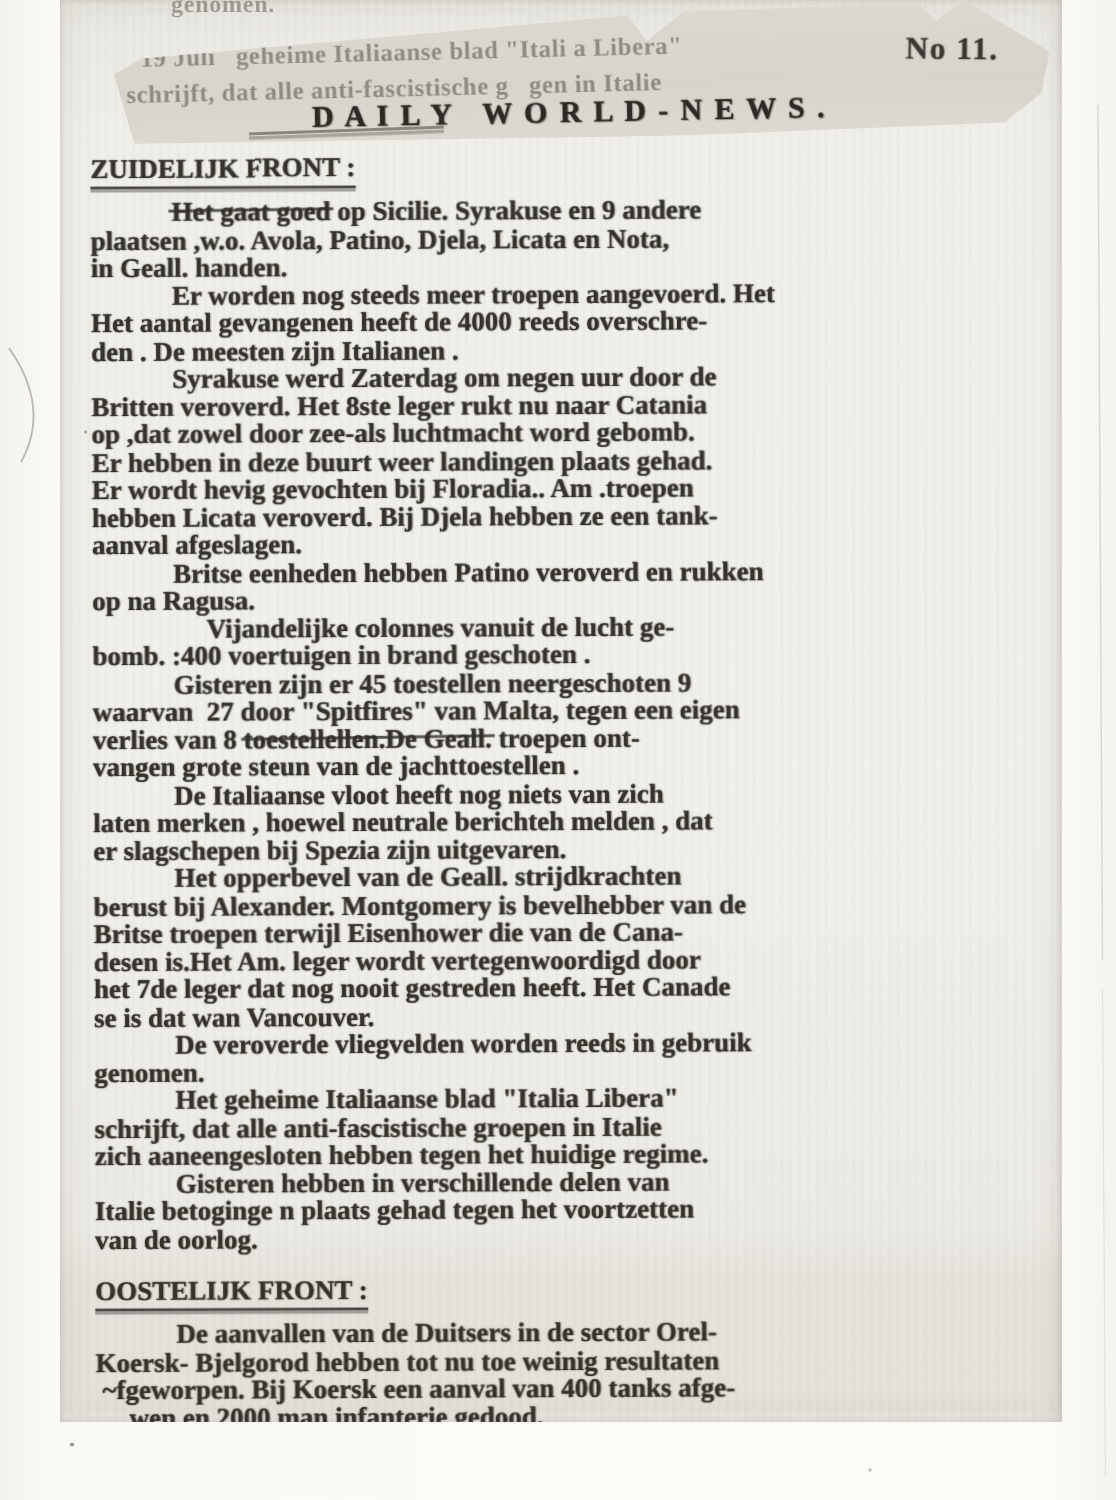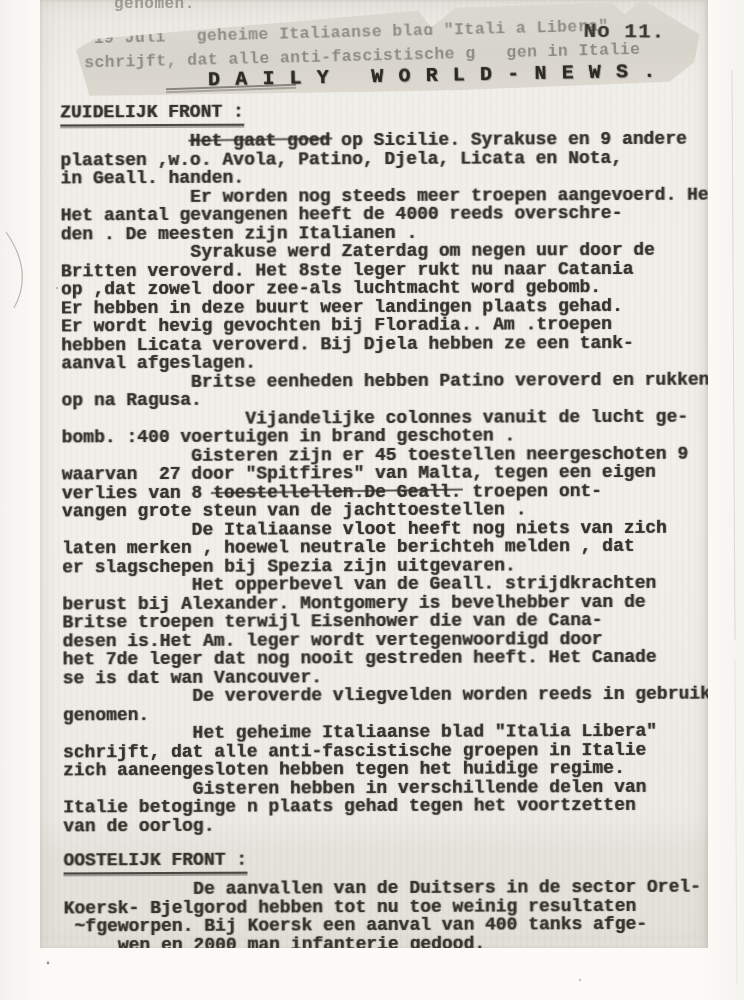--- a/index.html
+++ b/index.html
@@ -13,20 +13,21 @@
     background:linear-gradient(90deg,#f3f2ee 0,#fbfaf6 5%,#fcfbf8 94%,#f4f3ef 100%);
   }
   
   .paper{
     position:absolute;left:40px;top:0;width:668px;height:948px;overflow:hidden;
     background:
       repeating-linear-gradient(90deg, rgba(90,85,75,.022) 0 2px, rgba(0,0,0,0) 2px 6px),
       linear-gradient(180deg,#e9e7e1 0%,#efeee9 9%,#f0efea 55%,#eceae4 86%,#e4e2db 90%,#e3e1da 99%,#eceae4 100%),
       #efeee9;
     box-shadow: inset 0 0 22px rgba(120,114,102,.14), inset -3px 0 4px rgba(140,134,122,.18), inset 2px 0 3px rgba(140,134,122,.10);
+    font-family: Liberation Serif, serif;
   }
   
   .strip{
     position:absolute;left:36px;top:6px;width:624px;height:86px;
     background:linear-gradient(180deg,#dbd8d0 0%,#d7d4cc 60%,#ddd9d1 100%);
     transform:rotate(-1.4deg);
     clip-path:polygon(0% 42%,3% 30%,38% 14%,55% 6%,57% 26%,61% 4%,86% 2%,88% 16%,91% 0%,100% 42%,99% 74%,95% 96%,60% 100%,2% 96%);
     box-shadow:0 1px 3px rgba(100,95,85,.25);
   }
   .strip .faint{

